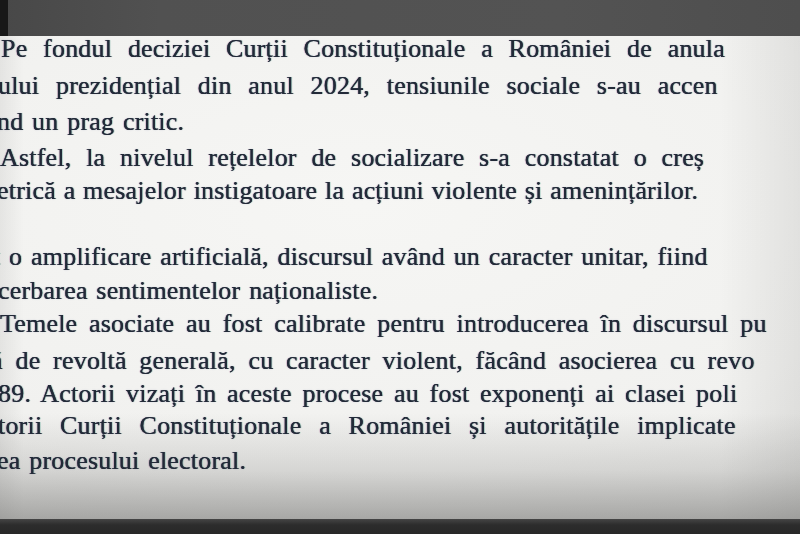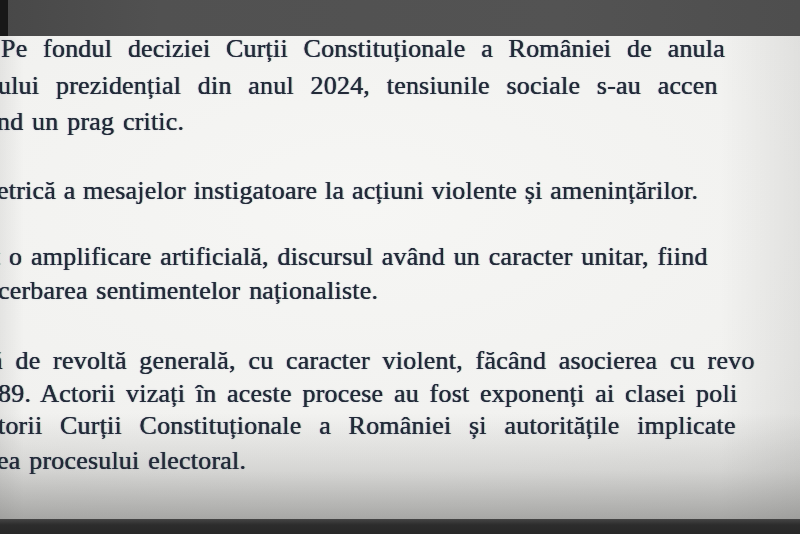--- a/index.html
+++ b/index.html
@@ -68,23 +68,25 @@
 <div class="stage">
 
   <div class="bar-top">
     <div class="sliver"></div>
   </div>
 
   <div class="doc">
     <div class="line l1">Pe fondul deciziei Curții Constituționale a României de anula</div>
     <div class="line l2">ului prezidențial din anul 2024, tensiunile sociale s-au accen</div>
     <div class="line l3">nd un prag critic.</div>
+    <div class="line l4">Astfel, la nivelul rețelelor de socializare s-a constatat o creș</div>
     <div class="line l5">etrică a mesajelor instigatoare la acțiuni violente și amenințărilor.</div>
     <div class="line l7">t o amplificare artificială, discursul având un caracter unitar, fiind</div>
     <div class="line l8">cerbarea sentimentelor naționaliste.</div>
+    <div class="line l9">Temele asociate au fost calibrate pentru introducerea în discursul pu</div>
     <div class="line l10">ă de revoltă generală, cu caracter violent, făcând asocierea cu revo</div>
     <div class="line l11">89. Actorii vizați în aceste procese au fost exponenți ai clasei poli</div>
     <div class="line l12">torii Curții Constituționale a României și autoritățile implicate</div>
     <div class="line l13">ea procesului electoral.</div>
   </div>
 
   <div class="bar-bottom"></div>
 
 </div>
 

